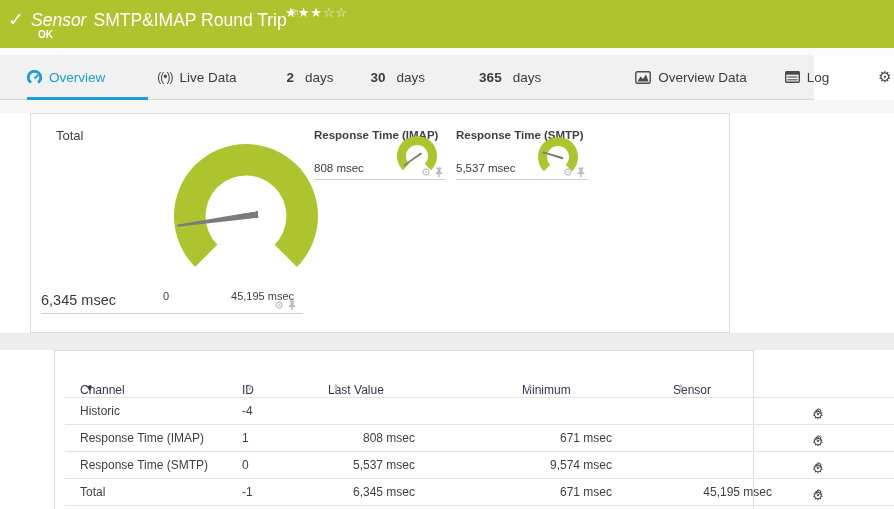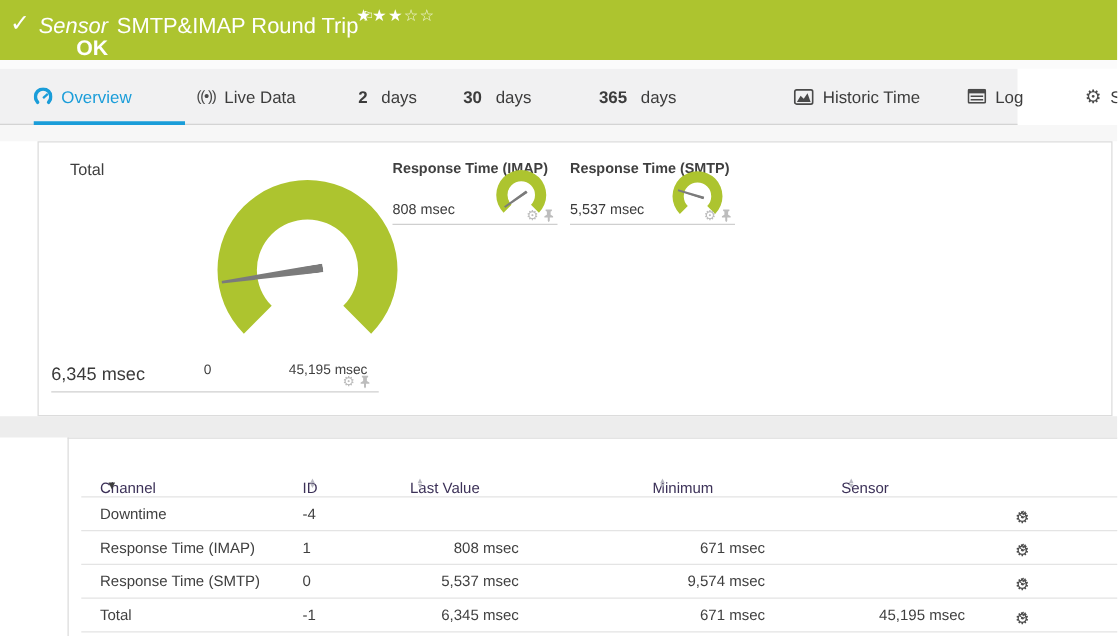--- a/index.html
+++ b/index.html
@@ -8,21 +8,21 @@
   #screen { position:relative; width:894px; height:509px; overflow:hidden; background:#fff; }
 
   
   .statusbar { position:absolute; left:0; top:0; width:894px; height:48px; background:#adc42f; color:#fff; }
   .check { position:absolute; left:8px; top:8px; font-size:19px; font-weight:bold; }
   .titlerow { position:absolute; left:31px; top:7px; font-size:17.5px; white-space:nowrap; }
   .kind { font-style:italic; margin-right:7px; }
   .sensor-title { font-weight:normal; }
   .flag { font-size:11px; vertical-align:9px; margin-left:3px; }
   .stars { position:absolute; left:285px; top:5px; font-size:13px; letter-spacing:1px; }
-  .okstatus { position:absolute; left:61px; top:29px; font-size:17px; font-weight:bold; }
+  .okstatus { position:absolute; left:38px; top:29px; font-size:10px; font-weight:bold; }
 
   
   .substrip { position:absolute; left:0; top:48px; width:894px; height:7px; background:#fbfbfb; }
   .tabstrip { position:absolute; left:0; top:55px; width:814px; height:45px; background:#f1f1f2;
               border-bottom:1px solid #d4d4d4; display:flex; align-items:center; padding-left:27px; }
   .tab { display:flex; align-items:center; gap:7px; font-size:13.5px; color:#3c3c3c; cursor:pointer; white-space:nowrap; }
   .tab .ticon { display:inline-flex; align-items:center; color:#4a4a4a; }
   .tab.active { color:#1a9dd9; }
   .tab .num { font-weight:bold; margin-right:4px; }
   .active-underline { position:absolute; left:27px; bottom:-1px; width:121px; height:3px; background:#1a9dd9; }
@@ -34,21 +34,21 @@
   .t-live { margin-right:50px; }
   .t-2d { margin-right:37px; }
   .t-30d { margin-right:54px;justify-content:space-between; }
   .t-365d { margin-right:94px; }
   .t-hist { margin-right:38px; }
   .t-log { margin-right:49px; }
 
   
   .band1 { position:absolute; left:0; top:100px; width:894px; height:13px; background:#f7f7f7; }
   .band2 { position:absolute; left:0; top:333px; width:894px; height:17px; background:#ededed; }
-  .panel { position:absolute; left:30px; width:860px; background:#fff; border:1px solid #dcdcdc; }
+  .panel { position:absolute; left:30px; width:700px; background:#fff; border:1px solid #dcdcdc; }
   .panel1 { top:113px; height:220px; }
   .panel2 { top:350px; height:160px; border-bottom:none;margin-left:24px; }
 
   
   .cell-title { position:absolute; font-size:13px; color:#3f3f3f; }
   .small-title { position:absolute; font-size:11.5px; font-weight:bold; color:#3f3f3f; white-space:nowrap; }
   .gauge-wrap { position:absolute; }
   .ring { fill:#adc42f; }
   .needle { position:absolute; background:#7b7b7b; }
   .needle.big { left:76.5px; top:10px; width:7px; height:82px; transform-origin:50% 70px;
@@ -123,21 +123,21 @@
       <span class="num">365</span>
       <span>days</span>
     </div>
     <div class="tab t-hist">
       <span class="ticon">
         <svg width="16" height="13" viewBox="0 0 16 13">
             <rect x="0.8" y="0.8" width="14.4" height="11.4" rx="1.5" fill="none" stroke="#4a4a4a" stroke-width="1.4"></rect>
             <path d="M2.5 10.5 L5.5 5.5 L8 8 L11 3.5 L13.5 10.5 Z" fill="#4a4a4a"></path>
           </svg>
       </span>
-      <span>Historic Time</span>
+      <span>Overview Data</span>
     </div>
     <div class="tab t-log">
       <span class="ticon">
         <svg width="15" height="12" viewBox="0 0 15 12">
             <rect x="0.7" y="0.7" width="13.6" height="10.6" rx="1" fill="none" stroke="#4a4a4a" stroke-width="1.4"></rect>
             <rect x="0.7" y="0.7" width="13.6" height="3" fill="#4a4a4a"></rect>
             <line x1="2.5" y1="6" x2="12.5" y2="6" stroke="#4a4a4a" stroke-width="1.1"></line>
             <line x1="2.5" y1="8.8" x2="12.5" y2="8.8" stroke="#4a4a4a" stroke-width="1.1"></line>
           </svg>
       </span>
@@ -226,21 +226,21 @@
           <span>Minimum</span>
           <span class="carets">▲<br>▼</span>
         </span>
       <span class="c-max-h">
           <span>Sensor</span>
           <span class="carets">▲<br>▼</span>
         </span>
     </div>
 
     <div class="trow" style="top:47px;">
-      <span class="c-channel">Downtime</span>
+      <span class="c-channel">Historic</span>
       <span class="c-id">-4</span>
       <span class="c-last"></span>
       <span class="c-min"></span>
       <span class="c-max"></span>
       <span class="c-gear gearpair">
           <span class="gsmall">⚙</span>
           <span class="gbig">⚙</span>
         </span>
     </div>
 

